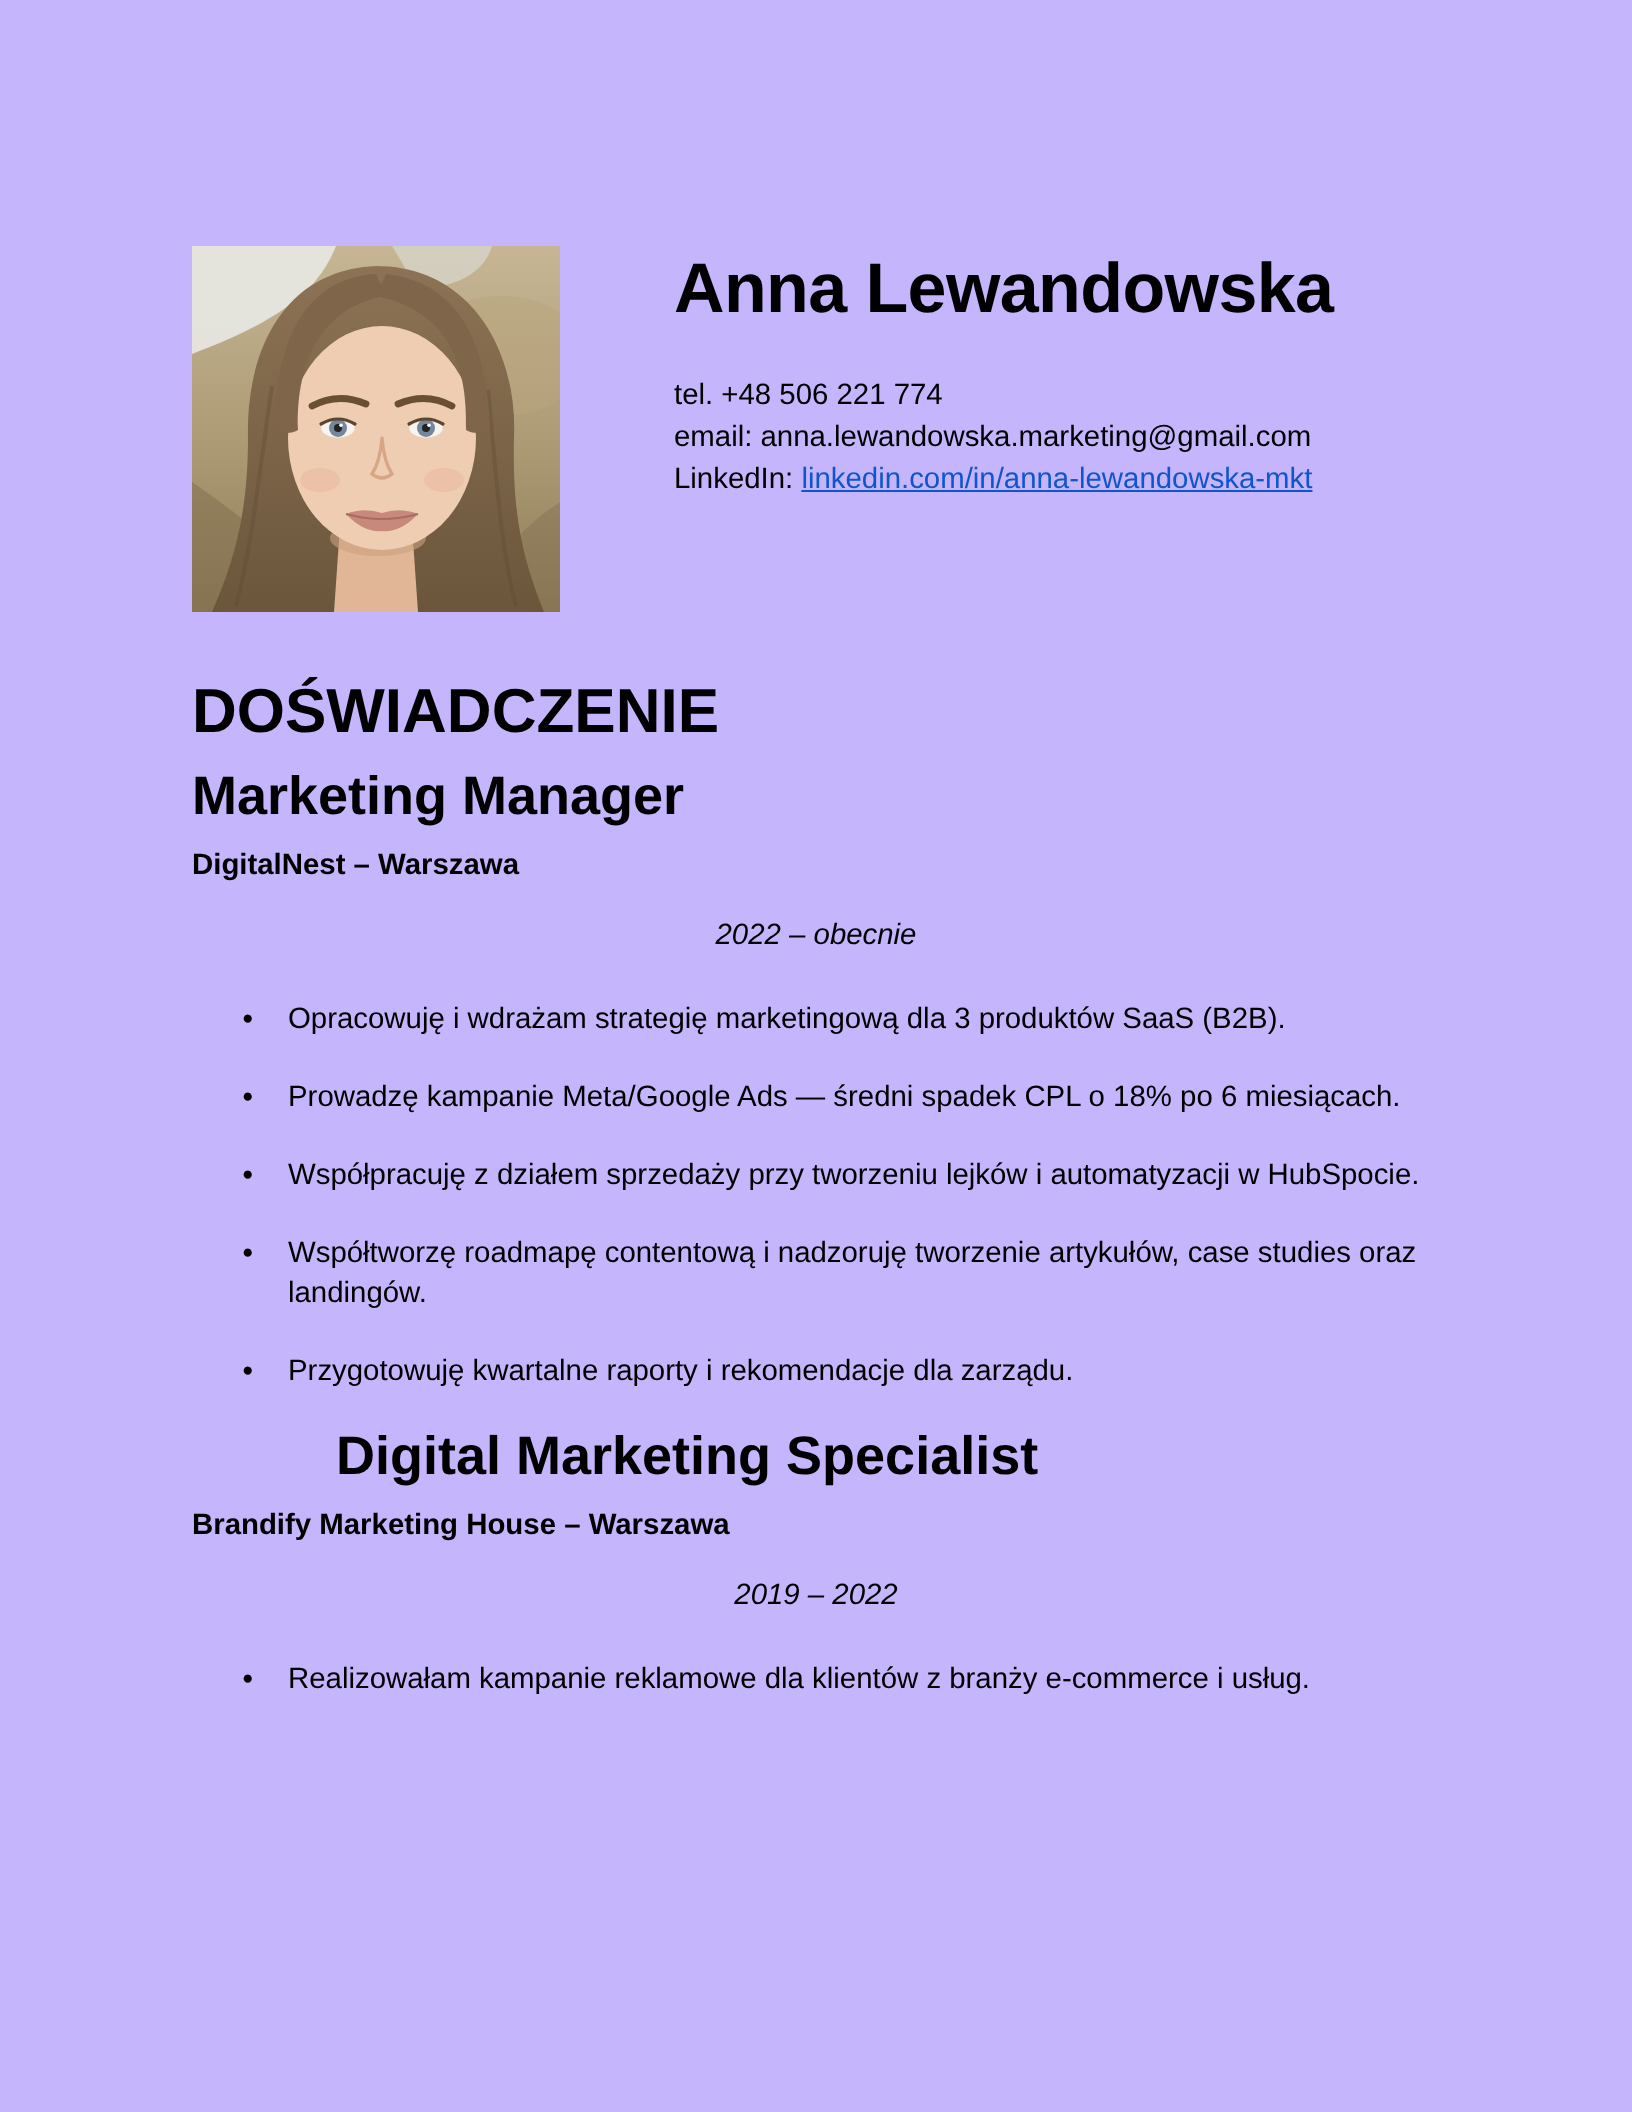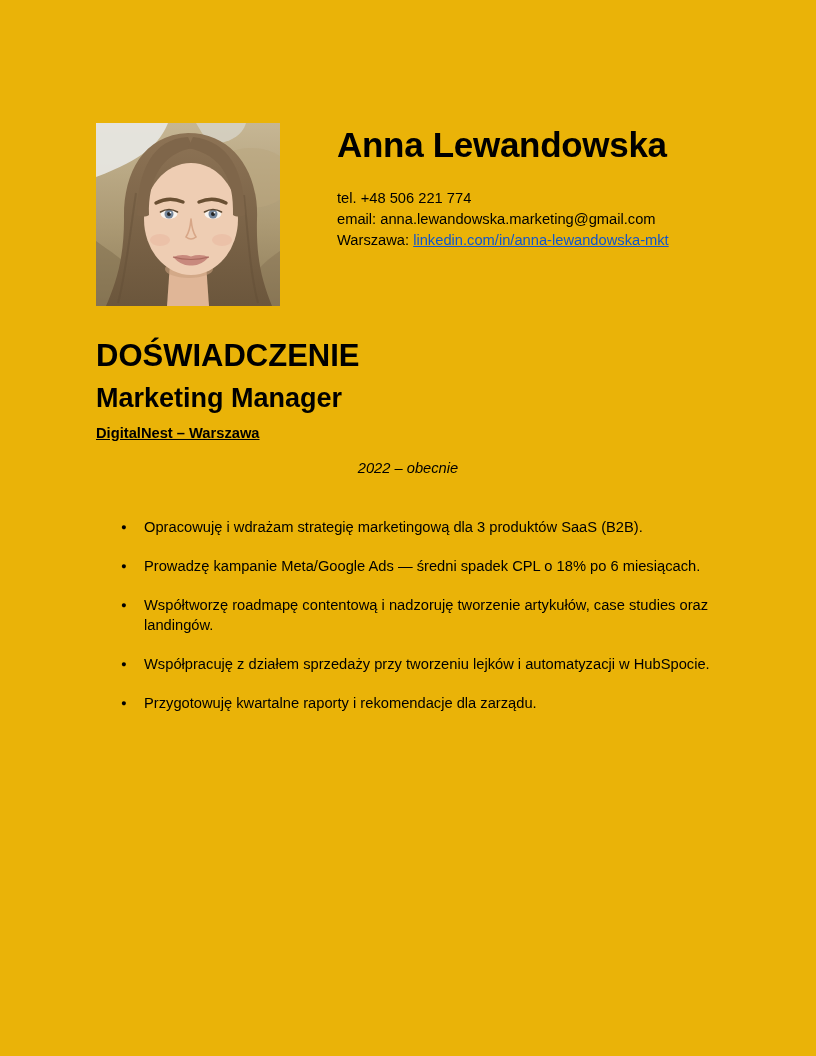--- a/index.html
+++ b/index.html
@@ -1,40 +1,40 @@
 <!DOCTYPE html>
 <html style="--link-color: #1155cc;"><head>
 <meta charset="utf-8">
 <style>
   :root { --link-color:#1155cc; }
   * { box-sizing:border-box; }
   html,body { margin:0; padding:0; background:#ffffff; }
   .page {
     width:816px; height:1056px; overflow:hidden; position:relative;
-    background:#eab308; color:#000000;
+    background:#c4b5fd; color:#000000;
     font-family:"Liberation Sans","DejaVu Sans",sans-serif;
     padding:123px 96px 0 96px;
   }
   .header { display:flex; align-items:flex-start; }
   .photo { width:184px; height:183px; flex:0 0 184px; overflow:hidden; }
   .photo svg { display:block; }
   .contact { margin-left:57px; padding-top:2px; }
   .name {
     font-size:35px; line-height:40px; font-weight:700; margin:0;
     letter-spacing:-0.3px;
   }
   .contact-line { font-size:14.7px; line-height:20px; margin:1px 0 0 0; }
   .contact-line.first { margin-top:23px; }
   .contact-line a { color:var(--link-color); }
   .section-title { font-size:31px; line-height:33px; font-weight:700; margin:33px 0 0 0; }
   .job-title { font-size:27px; line-height:26px; font-weight:700; margin:13px 0 0 0; }
   .job-title.indented { padding-left:72px; }
-  .company { font-size:14.7px; line-height:20px; font-weight:700; margin:12px 0 0 0;text-decoration:underline; }
+  .company { font-size:14.7px; line-height:20px; font-weight:700; margin:12px 0 0 0; }
   .period { font-size:14.7px; line-height:20px; font-style:italic; margin:15px 0 0 0;text-align:center; }
-  ul.bullets { margin:39px 0 0 0; padding:0; list-style:none; }
+  ul.bullets { margin:22px 0 0 0; padding:0; list-style:none; }
   ul.bullets li {
     position:relative; padding-left:48px; margin:0 0 19px 0;
     font-size:14.7px; line-height:20px;
   }
   ul.bullets li::before {
     content:"●"; position:absolute; left:25px; top:0;
     font-size:9.5px; line-height:20px;
   }
 </style>
 </head>
@@ -86,34 +86,43 @@
         <ellipse cx="64" cy="117" rx="10" ry="6" fill="#e7a893" opacity="0.32"></ellipse>
         <ellipse cx="126" cy="117" rx="10" ry="6" fill="#e7a893" opacity="0.32"></ellipse>
         <path d="M77 134 Q86 130.5 95 133.5 Q104 130.5 113 134 Q104 143.5 95 142.5 Q86 143.5 77 134 Z" fill="#c8897d"></path>
         <path d="M77 134 Q95 139 113 134" stroke="#a96a5f" stroke-width="1.1" fill="none"></path>
       </svg>
     </div>
     <div class="contact">
       <h1 class="name">Anna Lewandowska</h1>
       <p class="contact-line first">tel. +48 506 221 774</p>
       <p class="contact-line">email: anna.lewandowska.marketing@gmail.com</p>
-      <p class="contact-line"><span>Warszawa: </span><a href="#">linkedin.com/in/anna-lewandowska-mkt</a></p>
+      <p class="contact-line"><span>LinkedIn: </span><a href="#">linkedin.com/in/anna-lewandowska-mkt</a></p>
     </div>
   </div>
 
   <h2 class="section-title">DOŚWIADCZENIE</h2>
 
   <div>
     <h3 class="job-title">Marketing Manager</h3>
     <p class="company">DigitalNest – Warszawa</p>
     <p class="period">2022 – obecnie</p>
     <ul class="bullets">
 
     <li>Opracowuję i wdrażam strategię marketingową dla 3 produktów SaaS (B2B).</li>
         <li>Prowadzę kampanie Meta/Google Ads — średni spadek CPL o 18% po 6 miesiącach.</li>
+        <li>Współpracuję z działem sprzedaży przy tworzeniu lejków i automatyzacji w HubSpocie.</li>
         <li>Współtworzę roadmapę contentową i nadzoruję tworzenie artykułów, case studies oraz landingów.</li>
-        <li>Współpracuję z działem sprzedaży przy tworzeniu lejków i automatyzacji w HubSpocie.</li>
         <li>Przygotowuję kwartalne raporty i rekomendacje dla zarządu.</li>
       </ul>
   </div>
 
+  <div>
+    <h3 class="job-title indented">Digital Marketing Specialist</h3>
+    <p class="company">Brandify Marketing House – Warszawa</p>
+    <p class="period">2019 – 2022</p>
+    <ul class="bullets">
+
+    <li>Realizowałam kampanie reklamowe dla klientów z branży e-commerce i usług.</li>
+      </ul>
+  </div>
 
 </div>
 
 </body></html>

